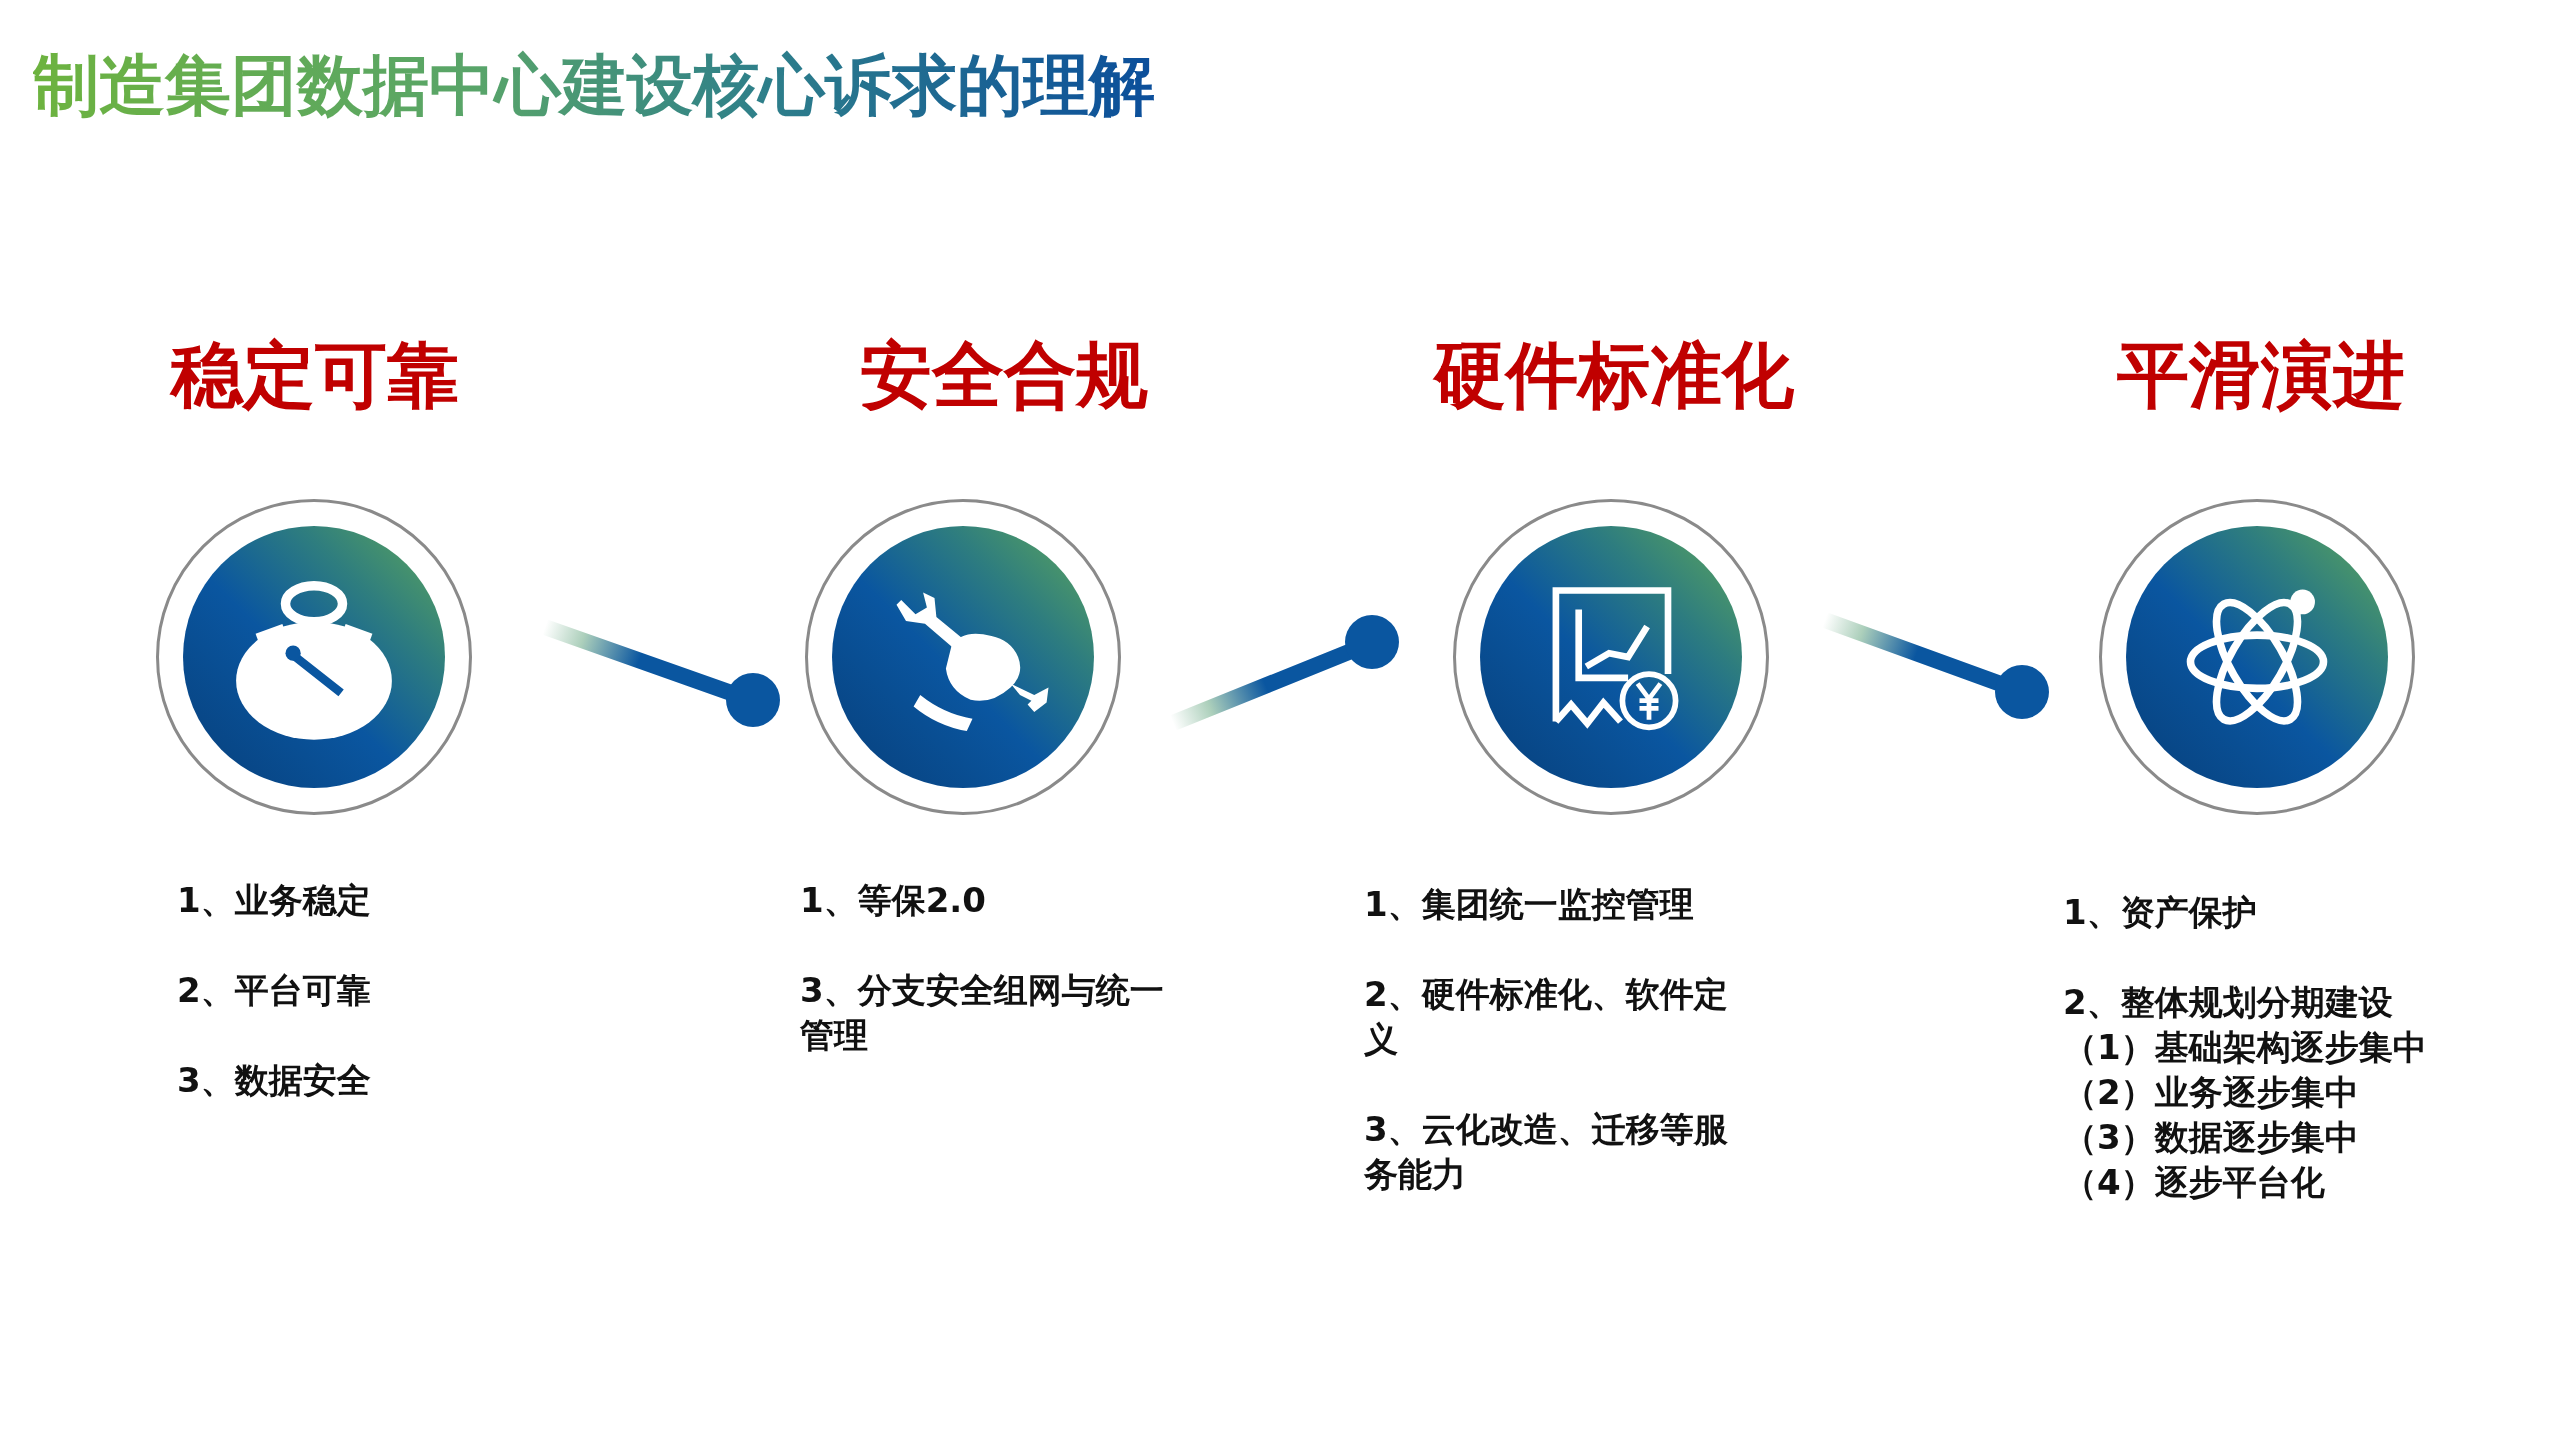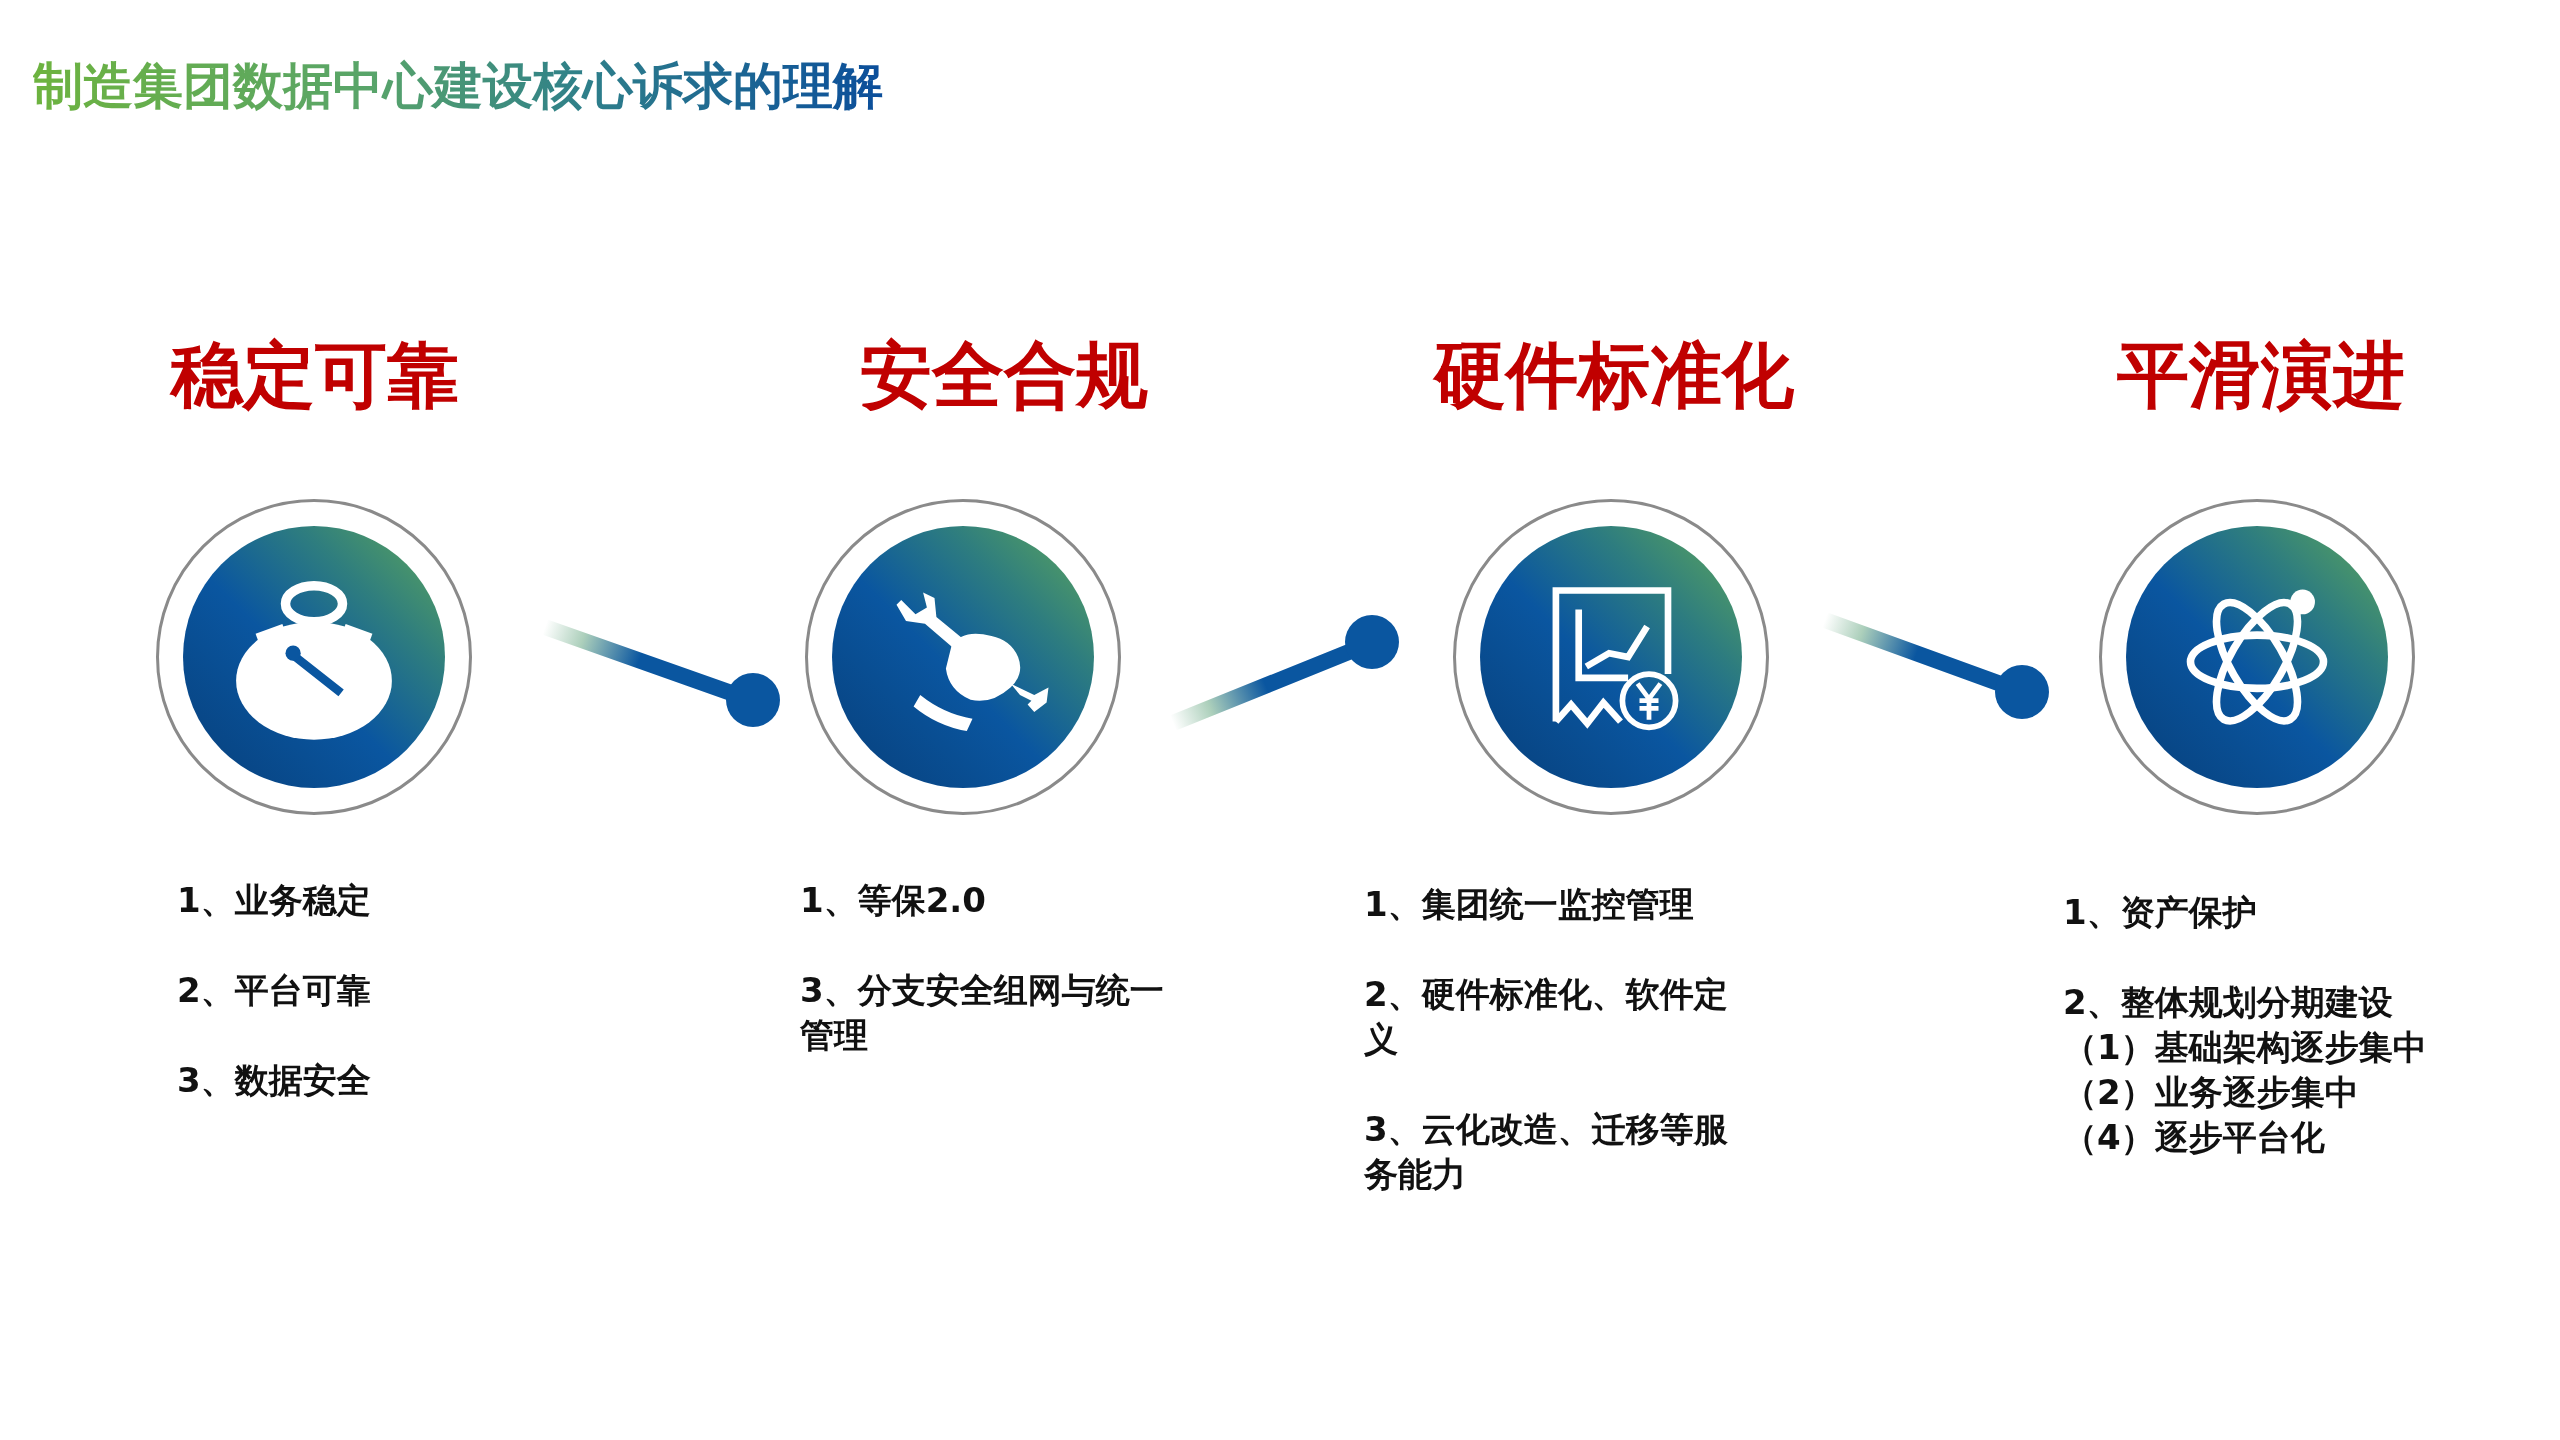--- a/index.html
+++ b/index.html
@@ -1,18 +1,18 @@
 <!DOCTYPE html>
 <html><head>
   <meta charset="utf-8">
   <style>
     html, body { margin: 0; padding: 0; background: #ffffff; }
     body { width: 2560px; height: 1440px; position: relative; overflow: hidden;
       font-family: "DejaVu Sans", "Liberation Sans", sans-serif; }
-    .title { position: absolute; left: 33px; top: 42px; font-size: 50px; font-weight: bold;
+    .title { position: absolute; left: 33px; top: 42px; font-size: 66px; font-weight: bold;
       line-height: 88px; white-space: nowrap; letter-spacing: 0px;
       background: linear-gradient(90deg, #6db33f 0%, #58a46a 40%, #2e7f8a 65%, #0b4e9b 100%);
       -webkit-background-clip: text; background-clip: text; color: transparent; }
     .pillar-heading { position: absolute; top: 330px; font-size: 72px; font-weight: bold;
       color: #c00000; line-height: 90px; white-space: nowrap; text-align: center; width: 400px; }
     .ring { position: absolute; width: 316px; height: 316px; border-radius: 50%;
       border: 3px solid #8a8a8a; box-sizing: border-box; background: #ffffff; }
     .disc { position: absolute; left: 24px; top: 24px; width: 262px; height: 262px; border-radius: 50%;
       background: linear-gradient(225deg, #5fa85a 0%, #2e7d7f 28%, #0a56a0 55%, #073f7a 100%);
       display: flex; align-items: center; justify-content: center; }
@@ -111,14 +111,15 @@
   <p>1、集团统一监控管理</p>
   <p>2、硬件标准化、软件定义</p>
   <p>3、云化改造、迁移等服务能力</p>
 </div>
 
 <div class="points tight" style="left:2063px; width:366px; top:890px;">
   <p class="gap">1、资产保护</p>
   <p>2、整体规划分期建设</p>
   <p>（1）基础架构逐步集中</p>
   <p>（2）业务逐步集中</p>
+  <p>（3）数据逐步集中</p>
   <p>（4）逐步平台化</p>
 </div>
 
 </body></html>

